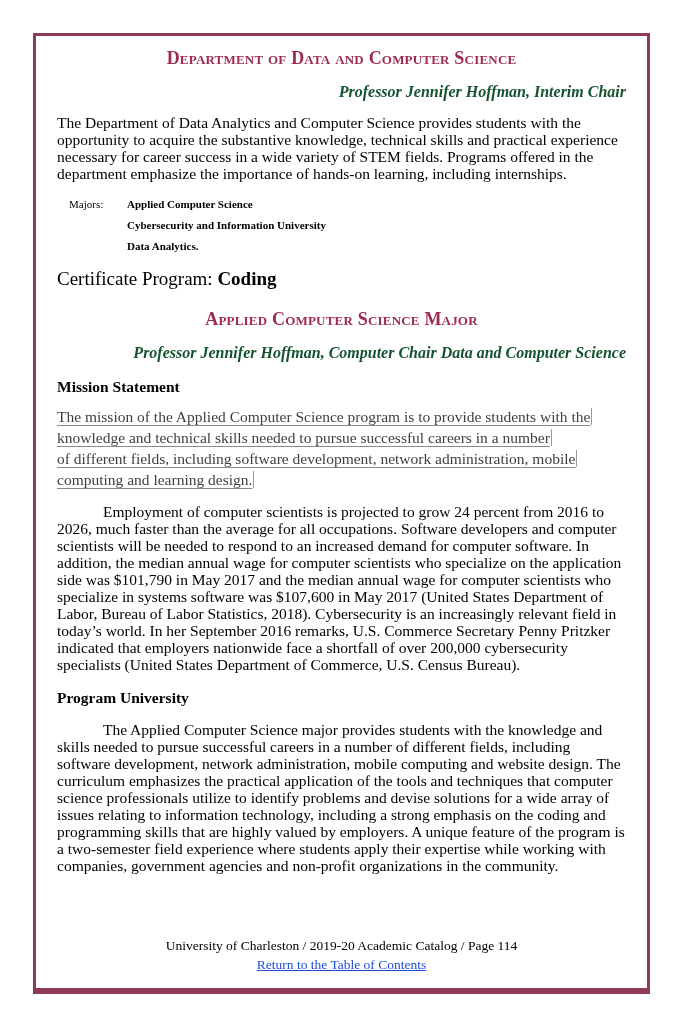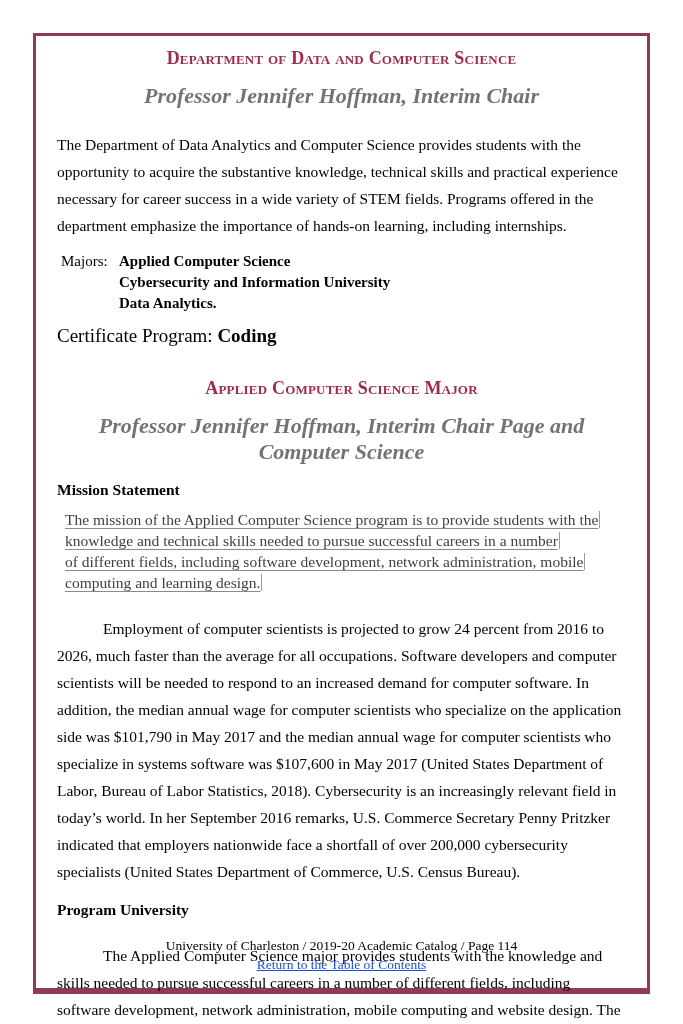--- a/index.html
+++ b/index.html
@@ -36,66 +36,66 @@
     margin: 0 0 0 0;
     text-align: center;
     color: #9e2b52;
     font-weight: bold;
     font-variant: small-caps;
     font-size: 18px;
     letter-spacing: 0.2px;
   }
   .chair-line {
     margin: 14px 0 0 0;
-    text-align: center;
+    text-align: right;
     font-weight: bold;
     font-style: italic;
-    font-size: 22px;
-    color: #737373;
+    font-size: 16px;
+    color: #14532d;
   }
   .body-par {
-    margin: 22px 0 0 0;
+    margin: 13px 0 0 0;
     font-size: 15.5px;
-    line-height: 27px;
+    line-height: 17px;
     text-align: left;
   }
   .indent {
     text-indent: 46px;
   }
   .majors-row {
-    margin: 12px 0 0 4px;
+    margin: 12px 0 0 12px;
     display: flex;
-    font-size: 15px;
+    font-size: 11px;
     line-height: 21px;
   }
   .majors-label {
     flex: 0 0 58px;
   }
   .major-item {
     font-weight: bold;
   }
   .cert-line {
     margin: 11px 0 0 0;
     font-size: 19px;
     line-height: 21px;
   }
   .cert-value {
     font-weight: bold;
   }
   .section-h2 {
-    margin-top: 32px;
+    margin-top: 20px;
   }
   .minor-head {
     margin: 14px 0 0 0;
     font-size: 15.5px;
     font-weight: bold;
     line-height: 21px;
   }
   .mission-par {
-    margin: 9px 0 0 8px;
+    margin: 9px 0 0 0;
     color: #3f3f3f;
     font-size: 15.5px;
     line-height: 21px;
   }
   .mission-line {
     display: inline;
   }
   .mission-line span {
     text-decoration: underline;
     text-decoration-color: #8a8a8a;
@@ -140,21 +140,21 @@
       </div>
     </div>
 
     <p class="cert-line">
       <span>Certificate Program:</span>
       <span class="cert-value">Coding</span>
     </p>
 
     <h1 class="h-maroon section-h2">Applied Computer Science Major</h1>
 
-    <div class="chair-line">Professor Jennifer Hoffman, Interim Chair Page and Computer Science</div>
+    <div class="chair-line">Professor Jennifer Hoffman, Computer Chair Data and Computer Science</div>
 
     <div class="minor-head">Mission Statement</div>
 
     <p class="mission-par">
       <span class="mission-line"><span>The mission of the Applied Computer Science program is to provide students with the</span></span><br>
       <span class="mission-line"><span>knowledge and technical skills needed to pursue successful careers in a number</span></span><br>
       <span class="mission-line"><span>of different fields, including software development, network administration, mobile</span></span><br>
       <span class="mission-line"><span>computing and learning design.</span></span>
     </p>
 

